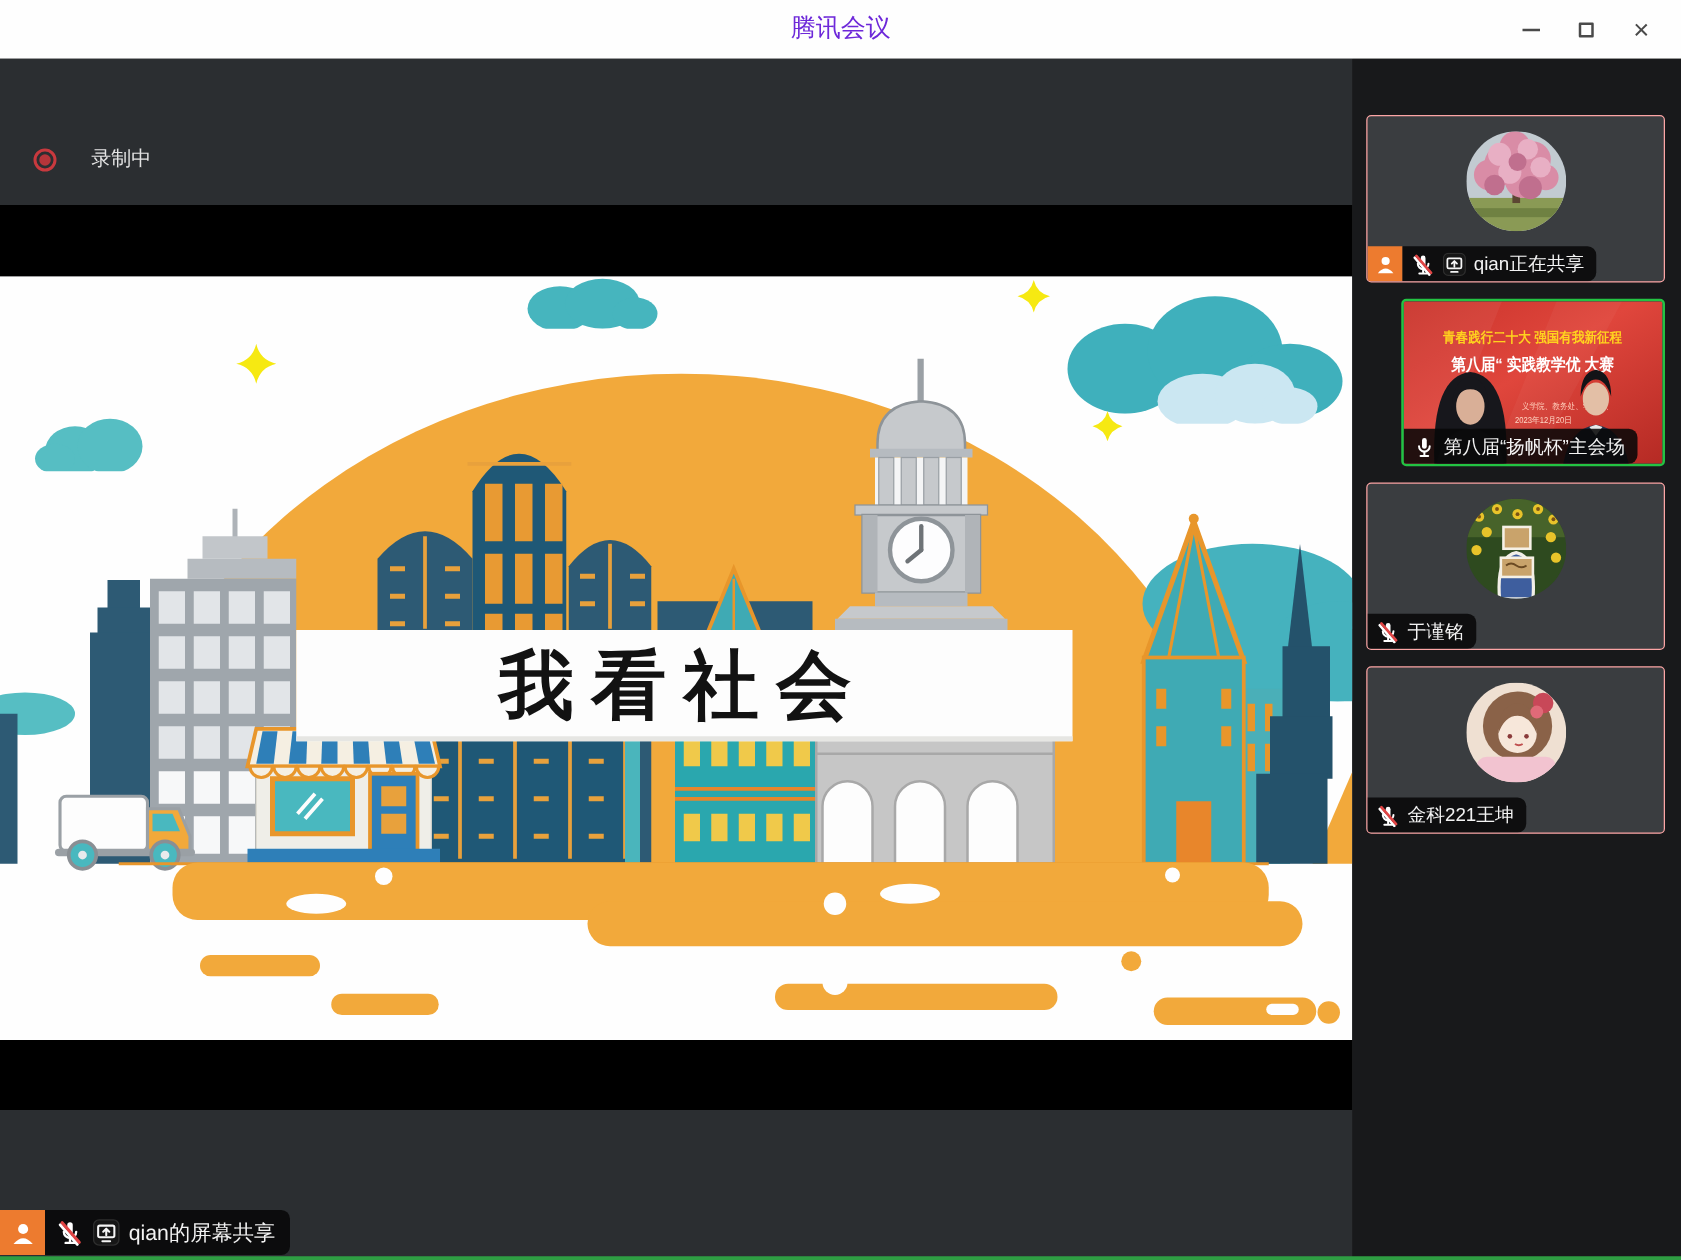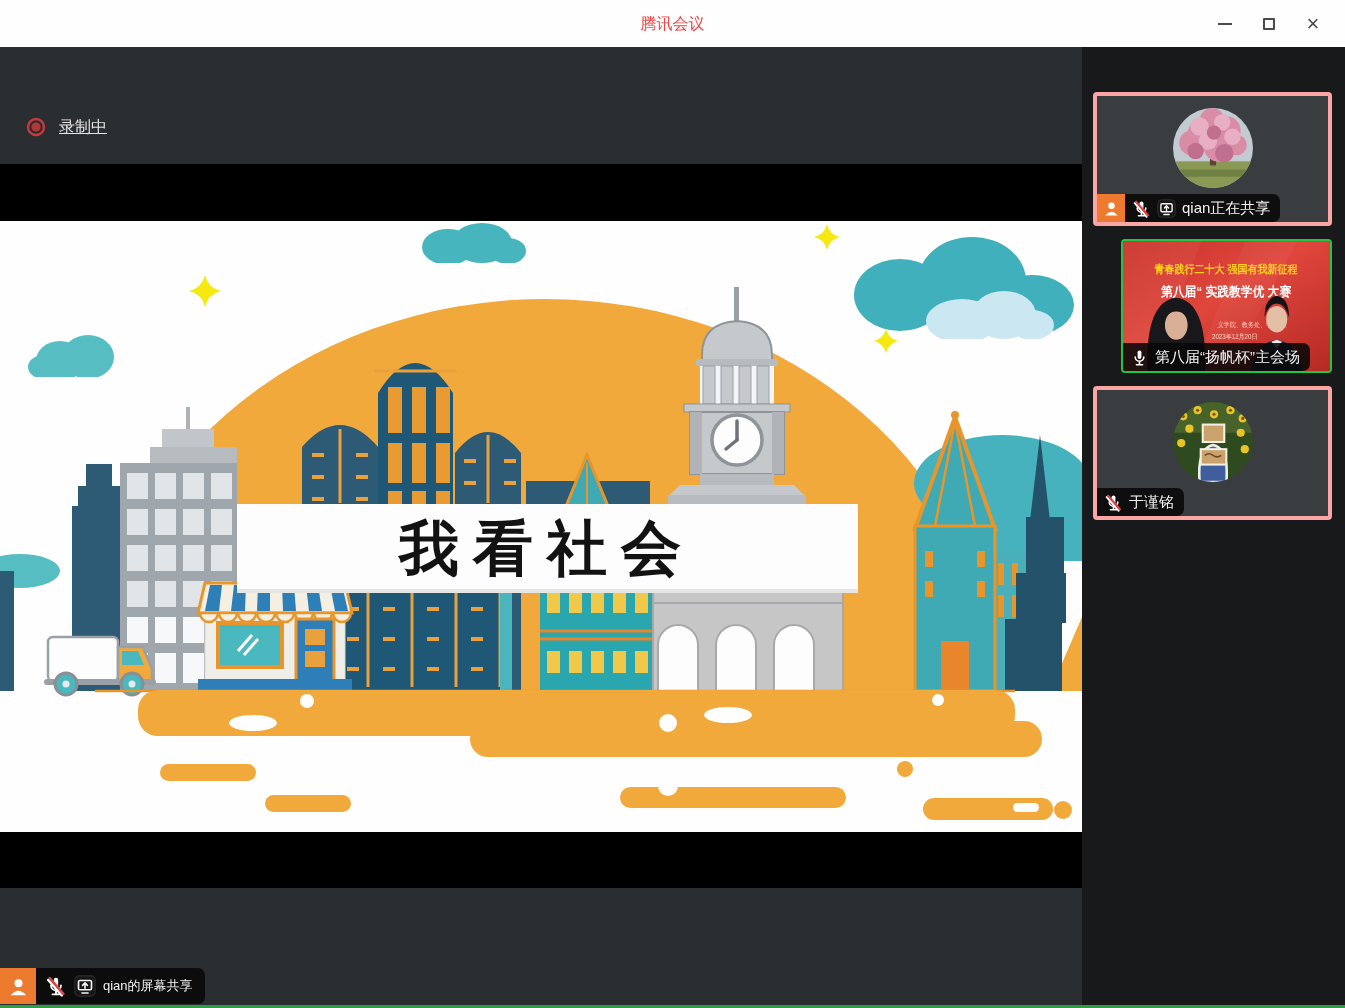--- a/index.html
+++ b/index.html
@@ -2,67 +2,67 @@
 <html style="--active-speaker-border: #23C343; --host-badge: #ED7B2F; --cohost-badge: #2E79F2; --record-red: #C23B3F; --share-border-green: #2E9E43; --slide-yellow: #F2A93B; --slide-teal: #3FAAB4; --slide-navy: #1F5876;"><head>
 <meta charset="utf-8">
 <style>
   html,body{margin:0;padding:0;background:#000;}
   *{box-sizing:border-box;font-family:"Liberation Sans","DejaVu Sans",sans-serif;}
   .app{position:relative;width:1345px;height:1008px;background:#18191B;overflow:hidden;}
 
   
   .titlebar{position:absolute;top:0;left:0;right:0;height:47px;background:#FEFEFE;}
   .titlebar .title{position:absolute;left:0;right:0;top:0;height:47px;line-height:47px;text-align:center;
-    font-size:16px;color:#ef4444;}
+    font-size:20px;color:#6d28d9;}
   .win-controls{position:absolute;right:10px;top:0;height:47px;display:flex;align-items:center;}
   .win-btn{width:44px;height:47px;display:flex;align-items:center;justify-content:center;cursor:pointer;}
   .glyph-min{width:14px;height:2px;background:#4A4A4A;}
   .glyph-max{width:12px;height:12px;border:2px solid #4A4A4A;border-radius:1px;}
   .glyph-close{font-size:22px;color:#4A4A4A;line-height:1;}
 
   
   .content{position:absolute;top:47px;left:0;right:0;bottom:0;}
   .stage{position:absolute;left:0;top:0;width:1082px;height:100%;background:#2B2E31;overflow:hidden;}
   .lb{position:absolute;left:0;width:1082px;background:#000;}
   .lb-top{top:117px;height:57px;}
   .lb-bottom{top:785px;height:56px;}
   .slide{position:absolute;left:0;top:174px;width:1082px;height:611px;display:block;}
 
   
-  .recording{position:absolute;top:70px;left:26px;display:flex;align-items:flex-start;gap:13px;
-    color:#E3E3E3;font-size:16px;text-decoration:underline;}
+  .recording{position:absolute;top:70px;left:26px;display:flex;align-items:flex-end;gap:27px;
+    color:#E3E3E3;font-size:16px;}
 
   
   .share-overlay{position:absolute;left:0;bottom:4px;display:flex;align-items:stretch;height:36px;}
   .share-green-line{position:absolute;left:0;right:0;bottom:0;height:3px;background:var(--share-border-green,#2E9E43);z-index:40;}
 
   
   .sidebar{position:absolute;left:1082px;right:0;top:0;bottom:0;background:#18191B;padding:45px 13px 0 11px;overflow:hidden;}
-  .tile{position:relative;height:134px;margin-bottom:13px;background:#3A3D40;border:4px solid #fca5a5;
+  .tile{position:relative;height:134px;margin-bottom:13px;background:#3A3D40;border:1px solid #fca5a5;
     border-radius:4px;overflow:hidden;cursor:pointer;}
   .tile.active{border:2px solid var(--active-speaker-border,#23C343);margin-left:28px;}
   .avatar-wrap{position:absolute;left:50%;top:12px;transform:translateX(-50%);width:80px;height:80px;}
   .avatar-wrap svg{width:80px;height:80px;display:block;}
   .video-scene{position:absolute;inset:0;width:100%;height:100%;}
 
   
   .tile-label{position:absolute;left:0;bottom:0;display:flex;align-items:stretch;height:28px;max-width:100%;z-index:5;}
   .role-badge{width:28px;flex:none;display:flex;align-items:center;justify-content:center;}
   .role-badge.host{background:var(--host-badge,#ED7B2F);}
   .role-badge.cohost{background:var(--cohost-badge,#2E79F2);}
   .role-badge svg{width:17px;height:17px;}
   .label-pill{display:flex;align-items:center;gap:6px;background:rgba(8,8,8,0.88);
     padding:0 10px 0 7px;border-radius:0 7px 7px 0;color:#F3F3F3;font-size:15px;}
   .pill-icon{width:19px;height:19px;flex:none;}
   .name{white-space:nowrap;}
 
   
   .share-overlay .role-badge{width:36px;}
   .share-overlay .role-badge svg{width:21px;height:21px;}
-  .share-overlay .label-pill{font-size:13px;gap:7px;padding:0 12px 0 9px;}
+  .share-overlay .label-pill{font-size:17px;gap:7px;padding:0 12px 0 9px;}
   .share-overlay .pill-icon{width:22px;height:22px;}
 </style>
 </head>
 <body>
 
 <svg width="0" height="0" style="position:absolute" aria-hidden="true">
   <defs>
     <clipPath id="cc">
         <circle cx="39" cy="39" r="39"></circle>
       </clipPath>
@@ -625,17 +625,35 @@
                 <use href="#mic-muted-sym"></use>
               </svg>
 
         <span class="name">于谨铭</span>
       </div>
     </div>
   </div>
 
 
 
+  <div class="tile">
+
+    <div class="avatar-wrap">
+      <svg viewBox="0 0 78 78">
+              <use class="avatar-use" href="#avatar-anime"></use>
+            </svg>
+    </div>
+    <div class="tile-label">
+
+      <div class="label-pill">
+        <svg class="pill-icon mic-muted" viewBox="0 0 20 20">
+                <use href="#mic-muted-sym"></use>
+              </svg>
+
+        <span class="name">金科221王坤</span>
+      </div>
+    </div>
+  </div>
 </div>
   </div>
 
   <div class="share-green-line"></div>
 </div>
 
 </body></html>

